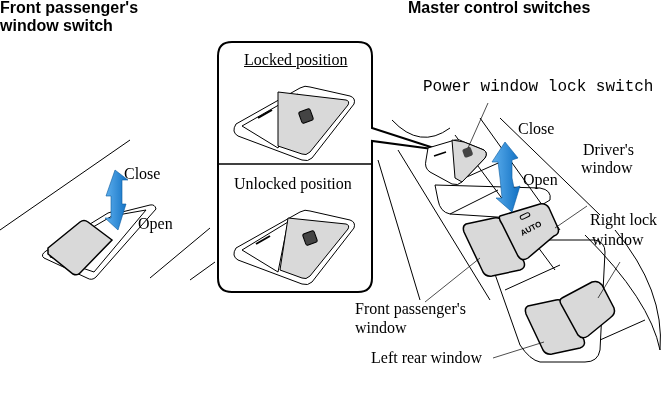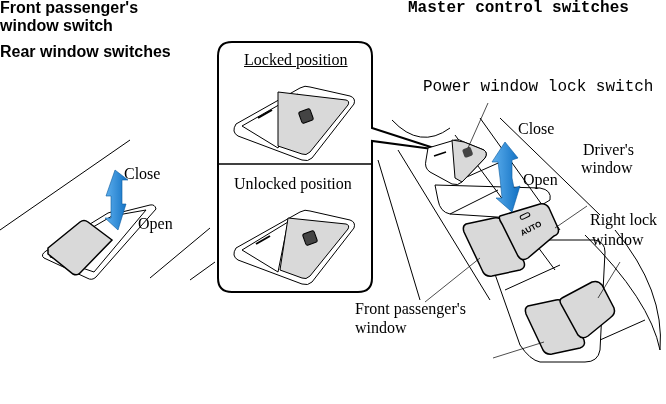--- a/index.html
+++ b/index.html
@@ -103,33 +103,33 @@
       <line x1="488" y1="103" x2="468" y2="148"></line>
       <line x1="587" y1="206" x2="555" y2="228"></line>
       <line x1="620" y1="262" x2="598" y2="298"></line>
       <line x1="425" y1="302" x2="480" y2="258"></line>
       <line x1="493" y1="358" x2="544" y2="342"></line>
     </g>
   </svg>
 
   <div class="hdr" style="left:0px;top:-1px;">Front passenger's</div>
   <div class="hdr" style="left:0px;top:17px;">window switch</div>
-  <div class="hdr" style="left:0px;top:43px;">Rear window switches</div>
-  <div class="hdr" style="left:408px;top:-1px;font-family:Liberation Mono, monospace;">Master control switches</div>
+  <div class="hdr" style="left:408px;top:-1px;">Master control switches</div>
 
   <div class="lbl" style="left:244px;top:51px;text-decoration:underline;">Locked position</div>
   <div class="lbl" style="left:234px;top:175px;">Unlocked position</div>
 
   <div class="lbl" style="left:124px;top:165px;">Close</div>
   <div class="lbl" style="left:138px;top:215px;">Open</div>
 
   <div class="lbl" style="left:423px;top:78px;font-family:Liberation Mono, monospace;">Power window lock switch</div>
   <div class="lbl" style="left:518px;top:120px;">Close</div>
   <div class="lbl" style="left:523px;top:171px;">Open</div>
   <div class="lbl" style="left:583px;top:141px;text-align:right;">Driver's</div>
   <div class="lbl" style="left:581px;top:159px;">window</div>
   <div class="lbl" style="left:590px;top:211px;">Right lock</div>
   <div class="lbl" style="left:592px;top:231px;">window</div>
   <div class="lbl" style="left:355px;top:300px;">Front passenger's</div>
   <div class="lbl" style="left:355px;top:319px;">window</div>
+  <div class="lbl" style="left:371px;top:349px;">Left rear window</div>
   <div class="lbl" style="left:520px;top:220px;font-family:'Liberation Sans',sans-serif;font-size:8px;font-weight:bold;transform:rotate(-28deg);">AUTO</div>
 
 </div>
 
 </body></html>

